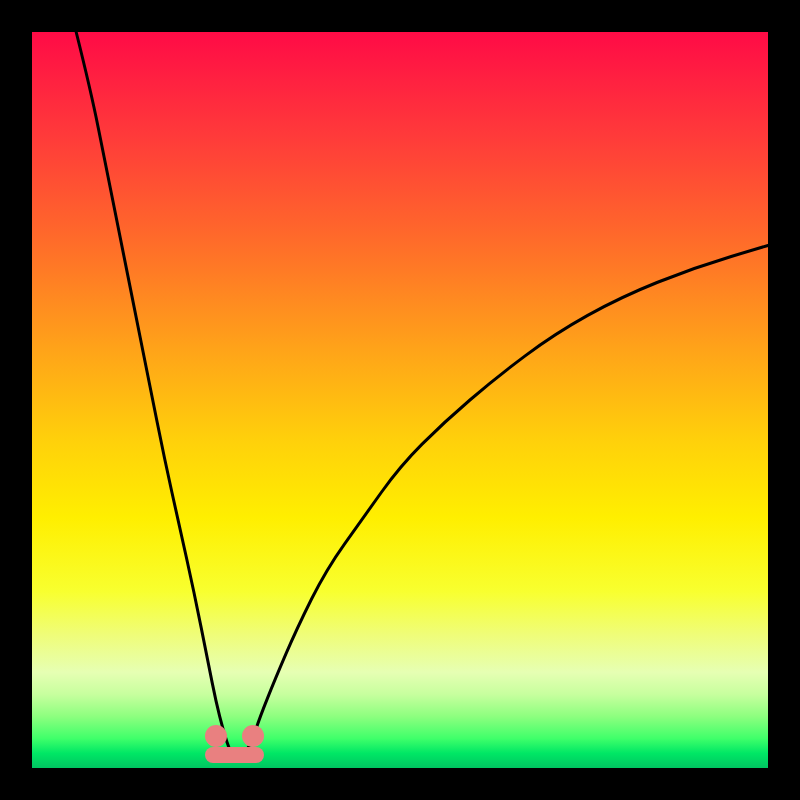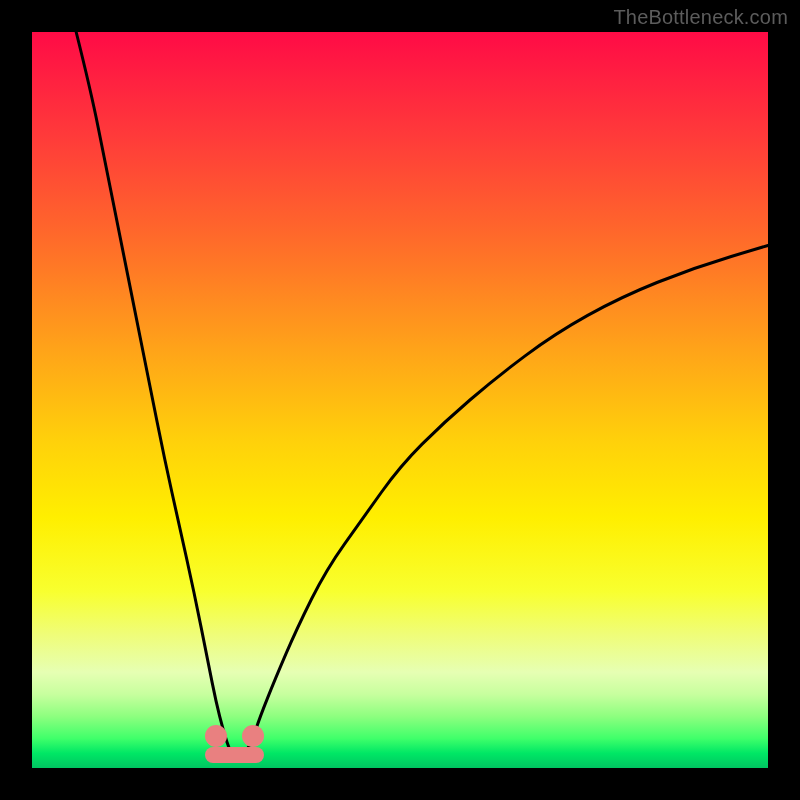--- a/index.html
+++ b/index.html
@@ -68,21 +68,20 @@
     position: absolute;
     background: #e98080;
     border-radius: 8px;
   }
 </style>
 </head>
 <body>
 
 <div class="frame">
 
-  <div class="watermark">TheBottleneck.com</div>
 
   <div class="plot">
 
     <svg class="curve" viewBox="0 0 736 736" preserveAspectRatio="none">
       <path id="curve-path" fill="none" stroke="#000" stroke-width="3" stroke-linecap="round" stroke-linejoin="round" d="M 44.16 0 Q 58.88 58.879999999999995 66.24000000000001 95.68 Q 73.60000000000001 132.48000000000002 80.96000000000001 169.28000000000003 Q 88.32 206.08000000000004 95.68 242.88000000000002 Q 103.04 279.68 110.4 316.48 Q 117.76 353.28 125.12 390.08 Q 132.48 426.88 139.84 460 Q 147.20000000000002 493.12 154.56 526.24 Q 161.92 559.36 169.27999999999997 596.1600000000001 Q 176.64 632.96 180.32 651.36 Q 184 669.76 187.68 684.48 Q 191.36 699.2 195.04000000000002 710.24 Q 198.72000000000003 721.28 202.40000000000003 724.96 Q 206.08 728.64 209.76 724.96 Q 213.44 721.28 217.12 713.92 Q 220.79999999999998 706.56 224.48 695.52 Q 228.16 684.48 235.52 666.08 Q 242.88000000000002 647.6800000000001 253.92000000000002 621.9200000000001 Q 264.96 596.16 279.68 566.72 Q 294.40000000000003 537.28 312.8 511.52 Q 331.2 485.76 349.6 460 Q 368 434.24 390.08000000000004 412.16 Q 412.16 390.08000000000004 437.92 368 Q 463.68 345.91999999999996 493.12 323.84000000000003 Q 522.56 301.76000000000005 555.6800000000001 283.36 Q 588.8000000000001 264.96 625.6 250.23999999999998 Q 662.4 235.51999999999998 699.2 224.48000000000002 T 736 213.44000000000005"></path>
     </svg>
 
     <div id="marker-left" class="marker" style="width: 22px; height: 22px; left: 173px; top: 693.28px;"></div>
     <div id="marker-right" class="marker" style="width: 22px; height: 22px; left: 209.8px; top: 693.28px;"></div>
     <div id="marker-bar" class="bar" style="left: 173px; width: 58.8px; height: 16px; top: 715.28px;"></div>

